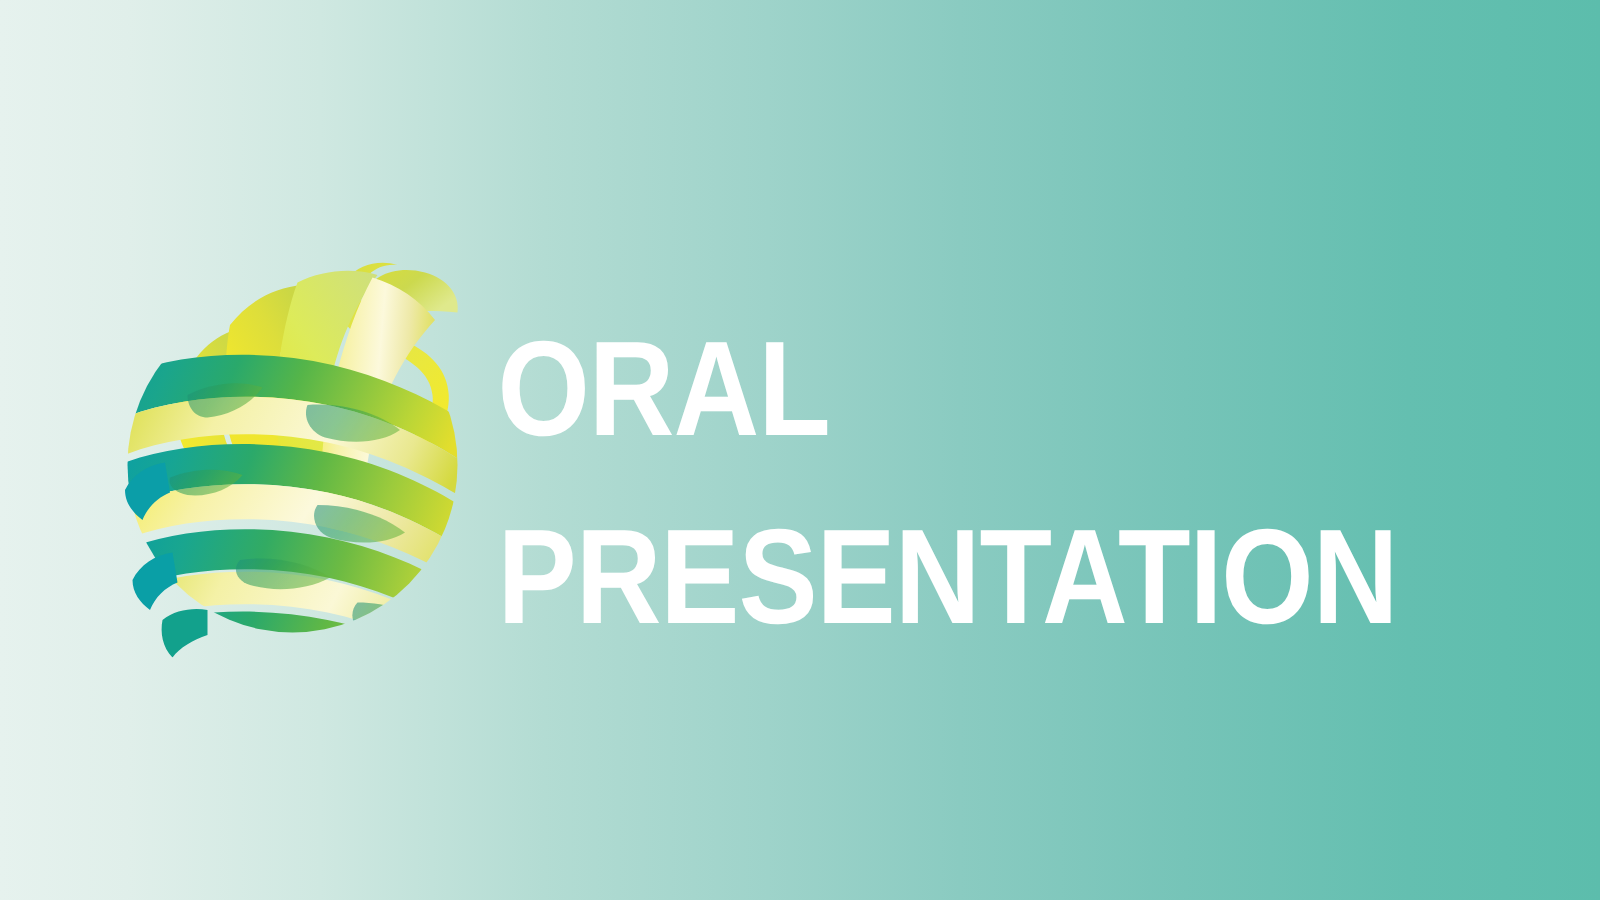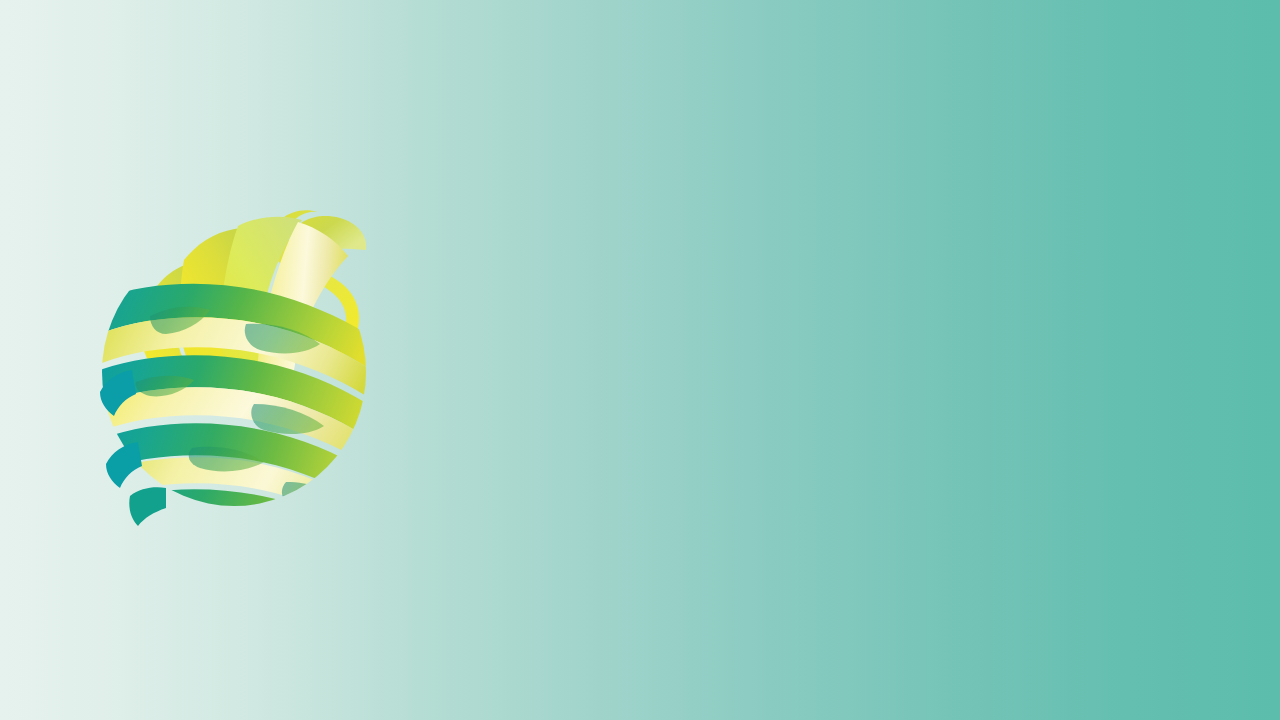--- a/index.html
+++ b/index.html
@@ -212,14 +212,18 @@
       </g>
 
       <g>
         <path d="M4 196 C10 184 22 176 36 174 L40 198 C30 202 22 210 18 220 C10 214 4 206 4 196 Z" fill="#0b9ea8"></path>
         <path d="M10 268 C16 256 28 248 42 246 L46 270 C36 274 28 282 24 292 C16 286 10 278 10 268 Z" fill="#0a9fa6"></path>
         <path d="M34 300 C44 292 58 290 70 292 L70 312 C58 316 48 322 42 330 C34 322 32 310 34 300 Z" fill="#12a18c"></path>
       </g>
     </svg>
   </div>
 
+  <div id="headline">
+    <div class="headline-line">ORAL</div>
+    <div class="headline-line">PRESENTATION</div>
+  </div>
 
 </div>
 
 </body></html>

